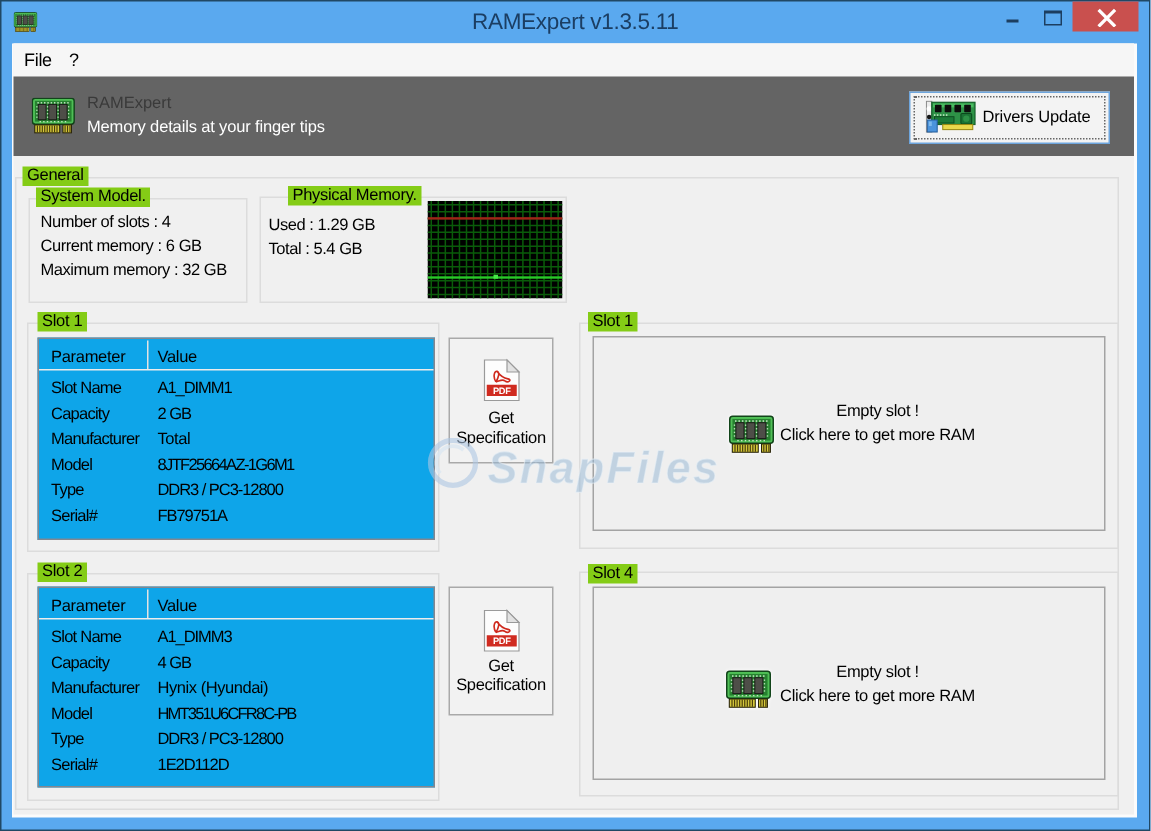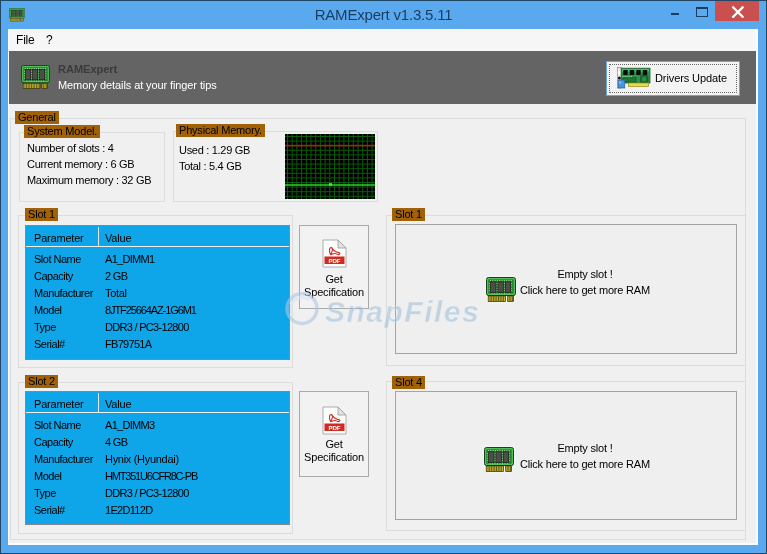--- a/index.html
+++ b/index.html
@@ -6,21 +6,21 @@
 html,body{width:767px;height:554px;overflow:hidden}
 body{position:relative;font-family:"Liberation Sans",sans-serif;font-size:11px;color:#000;background:#5aa9ef;letter-spacing:-0.2px}
 .abs{position:absolute}
 .frame{position:absolute;inset:0;border:1px solid #204864}
 .whitepad{position:absolute;left:8px;top:29px;width:750px;height:516px;background:#fbfbfb}
 .client{position:absolute;left:9px;top:29px;width:747px;height:514px;background:#f0f0f0}
 .titletext{position:absolute;left:0;top:0;width:767px;height:29px;line-height:29px;text-align:center;font-size:15px;color:#1b3e63}
 .menubar{position:absolute;left:9px;top:29px;width:747px;height:22px;background:#f6f6f6;line-height:22px}
 .grayband{position:absolute;left:9px;top:51px;width:747px;height:53px;background:#646464}
 .gb{position:absolute;border:1px solid #dcdcdc}
-.gblabel{position:absolute;background:#a16207;padding:0 3px;line-height:13px}
+.gblabel{position:absolute;background:#84cc16;padding:0 3px;line-height:13px}
 .lv{position:absolute;background:#0ea5e9;border:1px solid #828790}
 .lvhead{position:absolute;left:0;top:0;right:0;height:21px;border-bottom:1px solid #ececec}
 .lvsep{position:absolute;left:72px;top:1px;width:1px;height:19px;background:#e3e3e3}
 .btn{position:absolute;background:#f2f2f2;border:1px solid #a9a9a9;text-align:center}
 .row{height:17.1px;line-height:17.1px;white-space:nowrap}
 .wm{position:absolute;z-index:50;font-style:italic;font-weight:bold;color:rgba(155,186,216,0.75);pointer-events:none}
 </style>
 </head>
 <body>
 <svg width="0" height="0" style="position:absolute">
@@ -101,21 +101,21 @@
 </svg>
 
 <div class="menubar"></div>
 <div class="abs" style="left:16px;top:29px;height:22px;line-height:22px;font-size:12px">File</div>
 <div class="abs" style="left:46px;top:29px;height:22px;line-height:22px;font-size:12px">?</div>
 
 <div class="grayband"></div>
 <svg class="abs" style="left:21px;top:65px" width="29" height="25">
     <use href="#ram" width="29" height="25"></use>
   </svg>
-<div class="abs" style="left:58px;top:63px;font-weight:bold;font-size:11px;color:#3a3a3a;letter-spacing:0px">RAMExpert</div>
+<div class="abs" style="left:58px;top:63px;font-weight:normal;font-size:11px;color:#3a3a3a;letter-spacing:0px">RAMExpert</div>
 <div class="abs" style="left:58px;top:79px;font-size:11px;color:#fff;letter-spacing:-0.1px">Memory details at your finger tips</div>
 
 <div class="abs" style="left:606px;top:61px;width:134px;height:35px;background:#f3f3f3;border:1px solid #6da5dd"></div>
 <div class="abs" style="left:609px;top:64px;width:128px;height:29px;border:1px dotted #666"></div>
 <svg class="abs" style="left:617px;top:67px" width="34" height="23" viewBox="0 0 34 23">
   <rect x="0.6" y="0.5" width="3.6" height="20.5" fill="#ececec" stroke="#8a8a8a" stroke-width="0.7"></rect>
   <circle cx="2.4" cy="5.5" r="1.7" fill="#fdfdfd"></circle>
   <circle cx="2.4" cy="11" r="1.5" fill="#151515"></circle>
   <rect x="4.2" y="1.2" width="28.8" height="14.8" fill="#2e9247" stroke="#14622a" stroke-width="0.8"></rect>
   <rect x="5" y="2" width="27" height="2.6" fill="#49bb60"></rect>
@@ -142,21 +142,21 @@
 <div class="abs" style="left:655px;top:61px;width:80px;height:35px;line-height:35px;font-size:11px;text-align:left;letter-spacing:-0.1px">Drivers Update</div>
 
 <div class="gb" style="left:10px;top:118px;width:736px;height:422px"></div>
 <div class="gblabel" style="left:15px;top:111px">General</div>
 
 <div class="gb" style="left:19px;top:132px;width:146px;height:70px"></div>
 <div class="gblabel" style="left:24px;top:125px">System Model.</div>
 <div class="abs" style="left:27px;top:140px;line-height:16px;white-space:nowrap;letter-spacing:-0.3px">Number of slots : 4<br>Current memory : 6 GB<br>Maximum memory : 32 GB</div>
 
 <div class="gb" style="left:173px;top:131px;width:205px;height:71px"></div>
-<div class="gblabel" style="left:176px;top:124px">Physical Memory.</div>
+<div class="gblabel" style="left:192px;top:124px">Physical Memory.</div>
 <div class="abs" style="left:179px;top:142px;line-height:16.3px;white-space:nowrap;letter-spacing:-0.3px">Used : 1.29 GB<br>Total : 5.4 GB</div>
 <svg class="abs" style="left:285px;top:134px" width="90" height="65" viewBox="0 0 90 65">
   <rect width="90" height="65" fill="#000"></rect>
   <g stroke="#0a5c0a" stroke-width="1">
     <path d="M2.5,0v65M7.2,0v65M11.9,0v65M16.6,0v65M21.3,0v65M26,0v65M30.7,0v65M35.4,0v65M40.1,0v65M44.8,0v65M49.5,0v65M54.2,0v65M58.9,0v65M63.6,0v65M68.3,0v65M73,0v65M77.7,0v65M82.4,0v65M87.1,0v65"></path>
     <path d="M0,2.5h90M0,7.1h90M0,11.7h90M0,16.3h90M0,20.9h90M0,25.5h90M0,30.1h90M0,34.7h90M0,39.3h90M0,43.9h90M0,48.5h90M0,53.1h90M0,57.7h90M0,62.3h90"></path>
   </g>
   <rect x="0" y="10.8" width="90" height="1.6" fill="#a02418"></rect>
   <rect x="0" y="50.2" width="90" height="1.6" fill="#28c828"></rect>
   <rect x="44" y="49.2" width="3" height="2.6" fill="#48e848"></rect>

